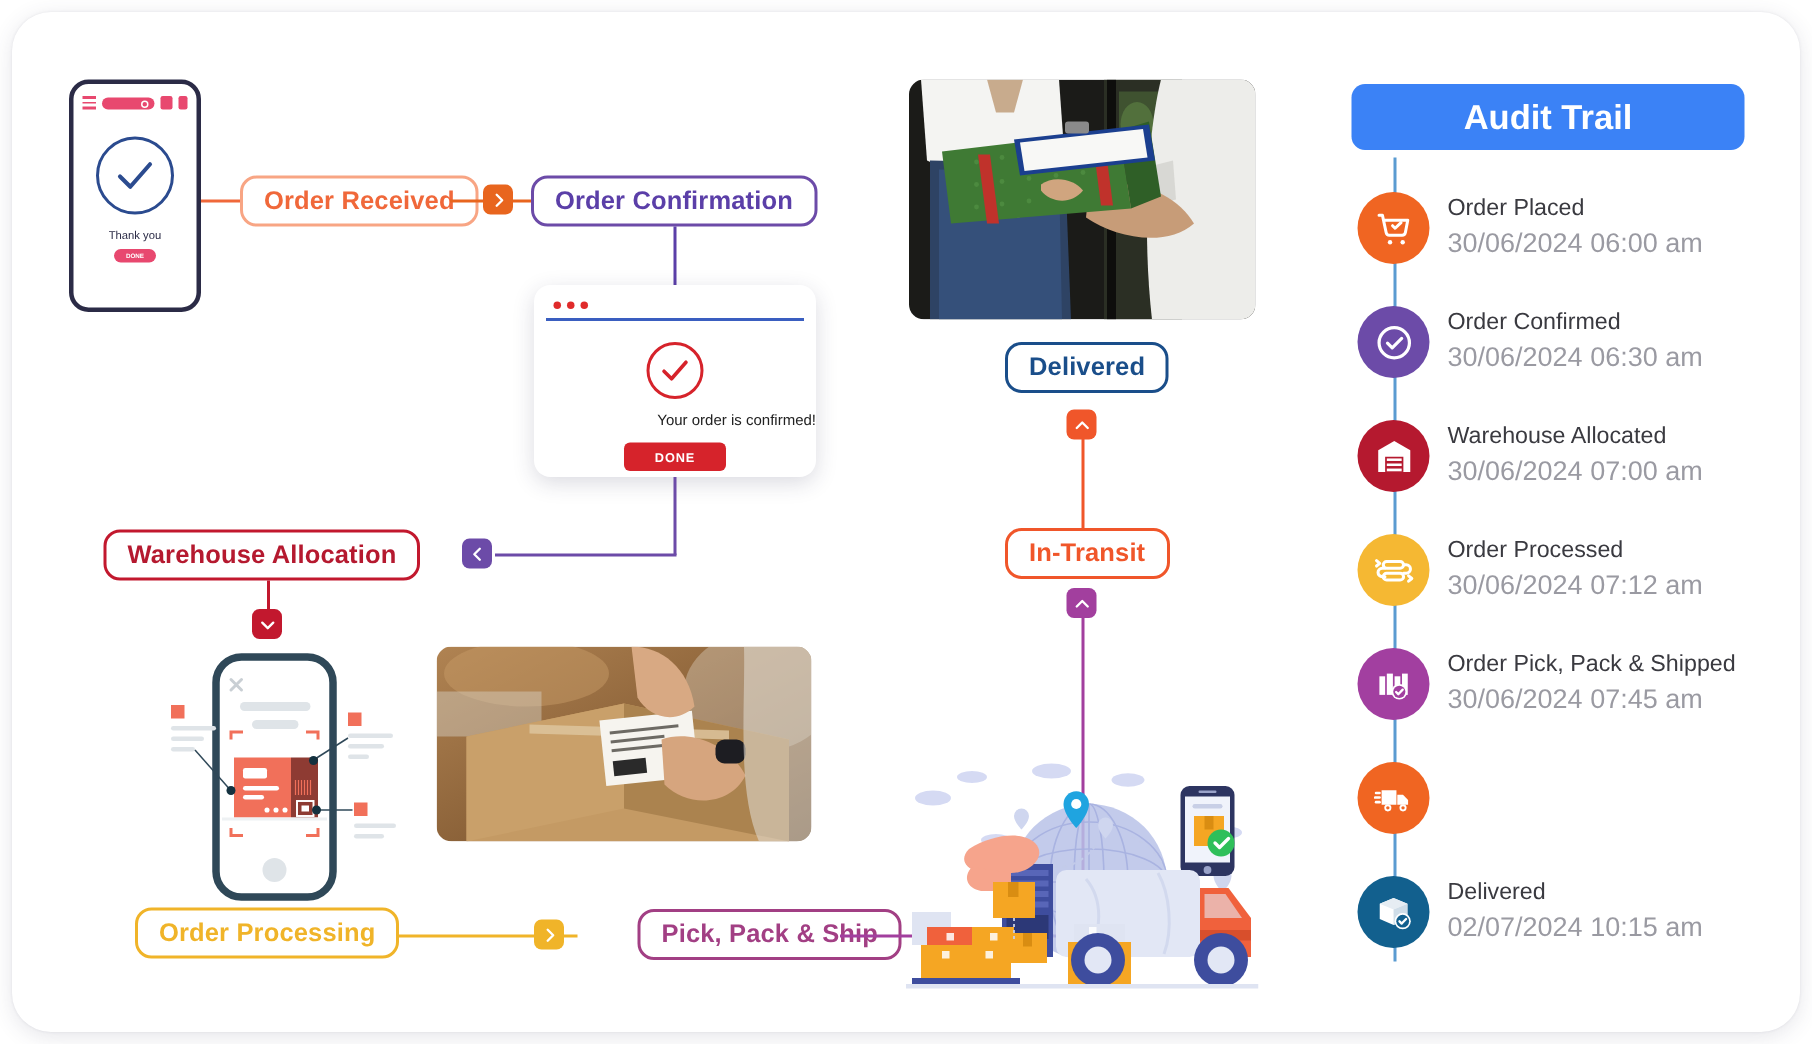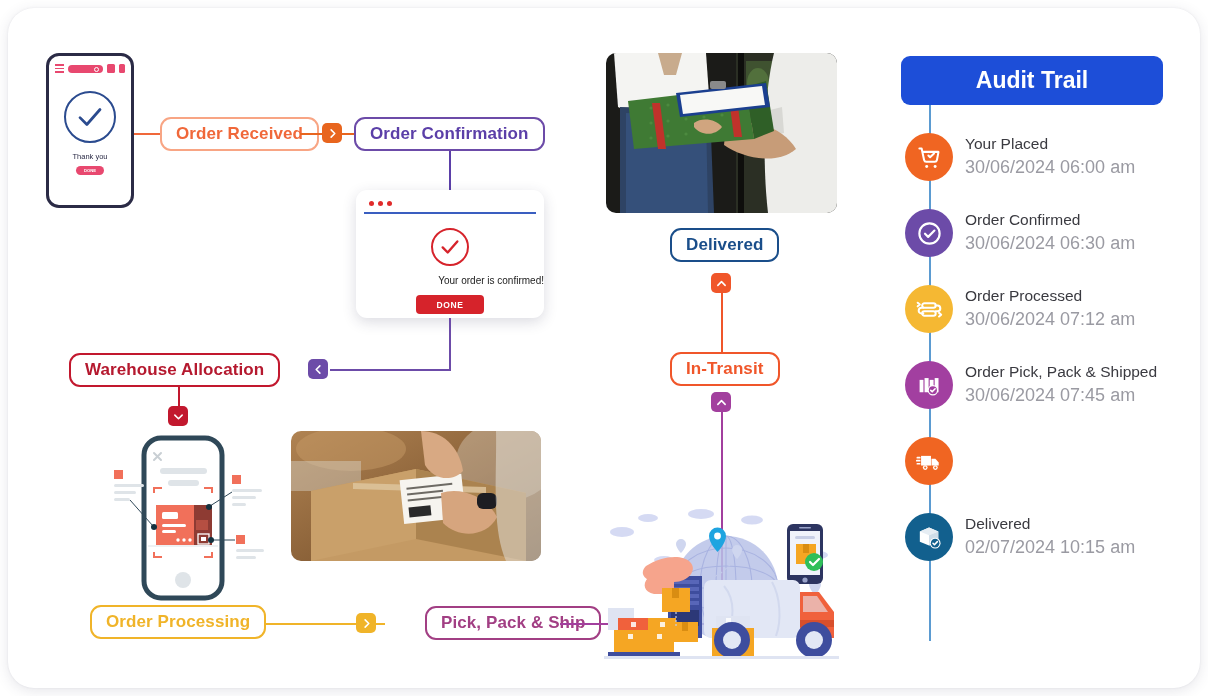--- a/index.html
+++ b/index.html
@@ -103,21 +103,21 @@
   .scanwrap { position:absolute; left:98px; top:422px; width:185px; height:175px; }
   .scanwrap svg { width:100%; height:100%; display:block; }
 
   
   .truckwrap { position:absolute; left:596px; top:492px; width:235px; height:160px; }
   .truckwrap svg { width:100%; height:100%; display:block; }
 
   
   .audit { position:absolute; left:893px; top:48px; width:262px; }
   .audit-head {
-    height:49px; background:#1d4ed8; border-radius:9px;
+    height:44px; background:#3b82f6; border-radius:9px;
     color:#fff; font-size:23px; font-weight:bold;
     display:flex; align-items:center; justify-content:center;
   }
   .audit-spine {
     position:absolute; left:28px; top:49px; width:2px; height:536px;
     background:#5b9bd1;
   }
   .audit-list { position:relative; margin-top:14px; }
   .audit-item { position:relative; display:flex; align-items:center; height:76px; }
   .audit-icon {
@@ -500,34 +500,51 @@
         <div class="audit-item">
           <div class="audit-icon" style="background: rgb(240, 101, 34);">
             <svg viewBox="0 0 24 24" fill="none" stroke="#fff" stroke-width="1.8" stroke-linecap="round" stroke-linejoin="round">
               <path d="M3 4h2l2.2 10.2a2 2 0 0 0 2 1.6h7.4a2 2 0 0 0 2-1.6L20 7H6"></path>
               <circle cx="9.5" cy="20" r="1.3" fill="#fff" stroke="none"></circle>
               <circle cx="17" cy="20" r="1.3" fill="#fff" stroke="none"></circle>
               <path d="M11 10.2l1.5 1.5L16 8.4"></path>
             </svg>
           </div>
           <div class="audit-text">
-            <div class="audit-title">Your Placed</div>
+            <div class="audit-title">Order Placed</div>
             <div class="audit-time">30/06/2024 06:00 am</div>
           </div>
         </div>
         <div class="audit-item">
           <div class="audit-icon" style="background: rgb(108, 75, 168);">
             <svg viewBox="0 0 24 24" fill="none" stroke="#fff" stroke-width="1.9" stroke-linecap="round" stroke-linejoin="round">
               <circle cx="12" cy="12" r="9"></circle>
               <path d="M8 12.2l2.8 2.8L16.4 9.4"></path>
             </svg>
           </div>
           <div class="audit-text">
             <div class="audit-title">Order Confirmed</div>
             <div class="audit-time">30/06/2024 06:30 am</div>
+          </div>
+        </div>
+        <div class="audit-item">
+          <div class="audit-icon" style="background: rgb(181, 25, 47);">
+            <svg viewBox="0 0 24 24" fill="#fff" stroke="none">
+              <path d="M12 2.6 2.5 8.2V21h19V8.2L12 2.6Z" fill="#fff"></path>
+              <rect x="6.6" y="12" width="10.8" height="9" fill="#B5192F"></rect>
+              <g fill="#fff">
+                <rect x="7.6" y="13" width="8.8" height="1.5"></rect>
+                <rect x="7.6" y="16" width="8.8" height="1.5"></rect>
+                <rect x="7.6" y="19" width="8.8" height="1.6"></rect>
+              </g>
+            </svg>
+          </div>
+          <div class="audit-text">
+            <div class="audit-title">Warehouse Allocated</div>
+            <div class="audit-time">30/06/2024 07:00 am</div>
           </div>
         </div>
         <div class="audit-item">
           <div class="audit-icon" style="background: rgb(245, 184, 51);">
             <svg viewBox="0 0 24 24" fill="none" stroke="#fff" stroke-width="1.8" stroke-linecap="round" stroke-linejoin="round">
               <rect x="5.5" y="6.5" width="12" height="4" rx="2"></rect>
               <rect x="5.5" y="13.5" width="12" height="4" rx="2"></rect>
               <path d="M17.5 8.5h1.6a2.5 2.5 0 0 1 0 5h-1.6"></path>
               <path d="M6.5 15.5H4.9a2.5 2.5 0 0 1 0-5h1.6"></path>
               <path d="M1.5 6 3.4 7.6 1.5 9.2"></path>

